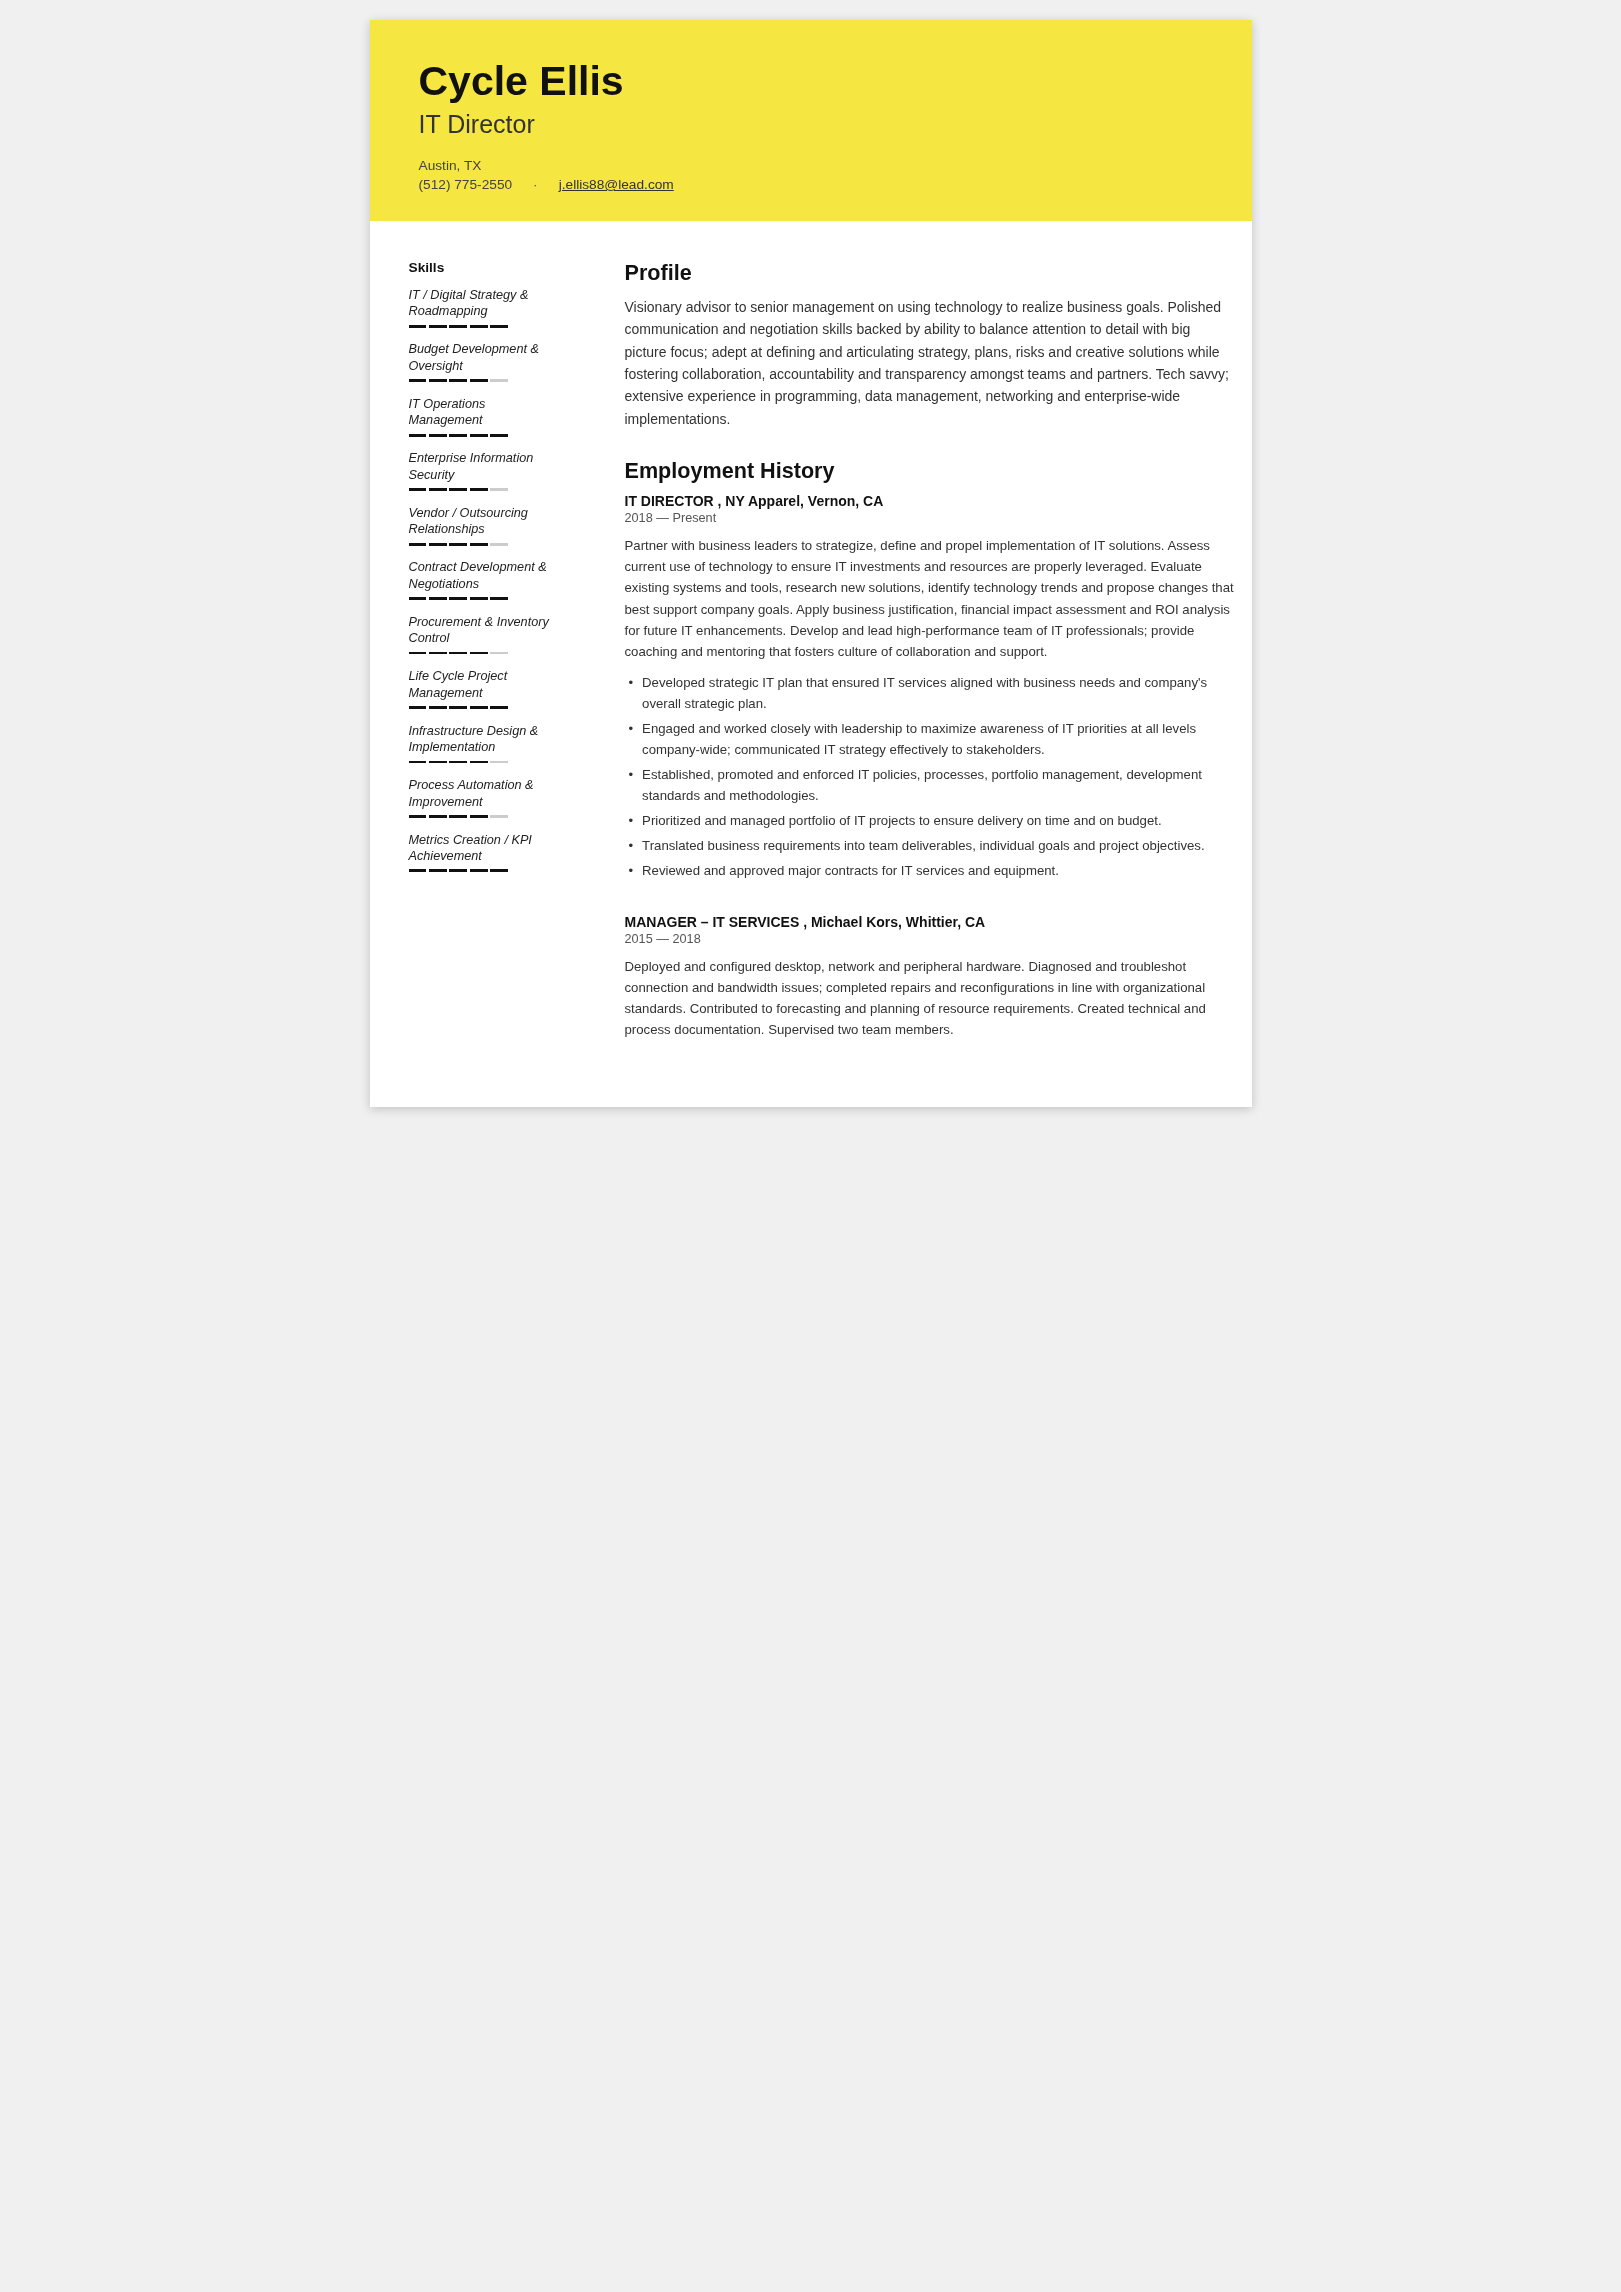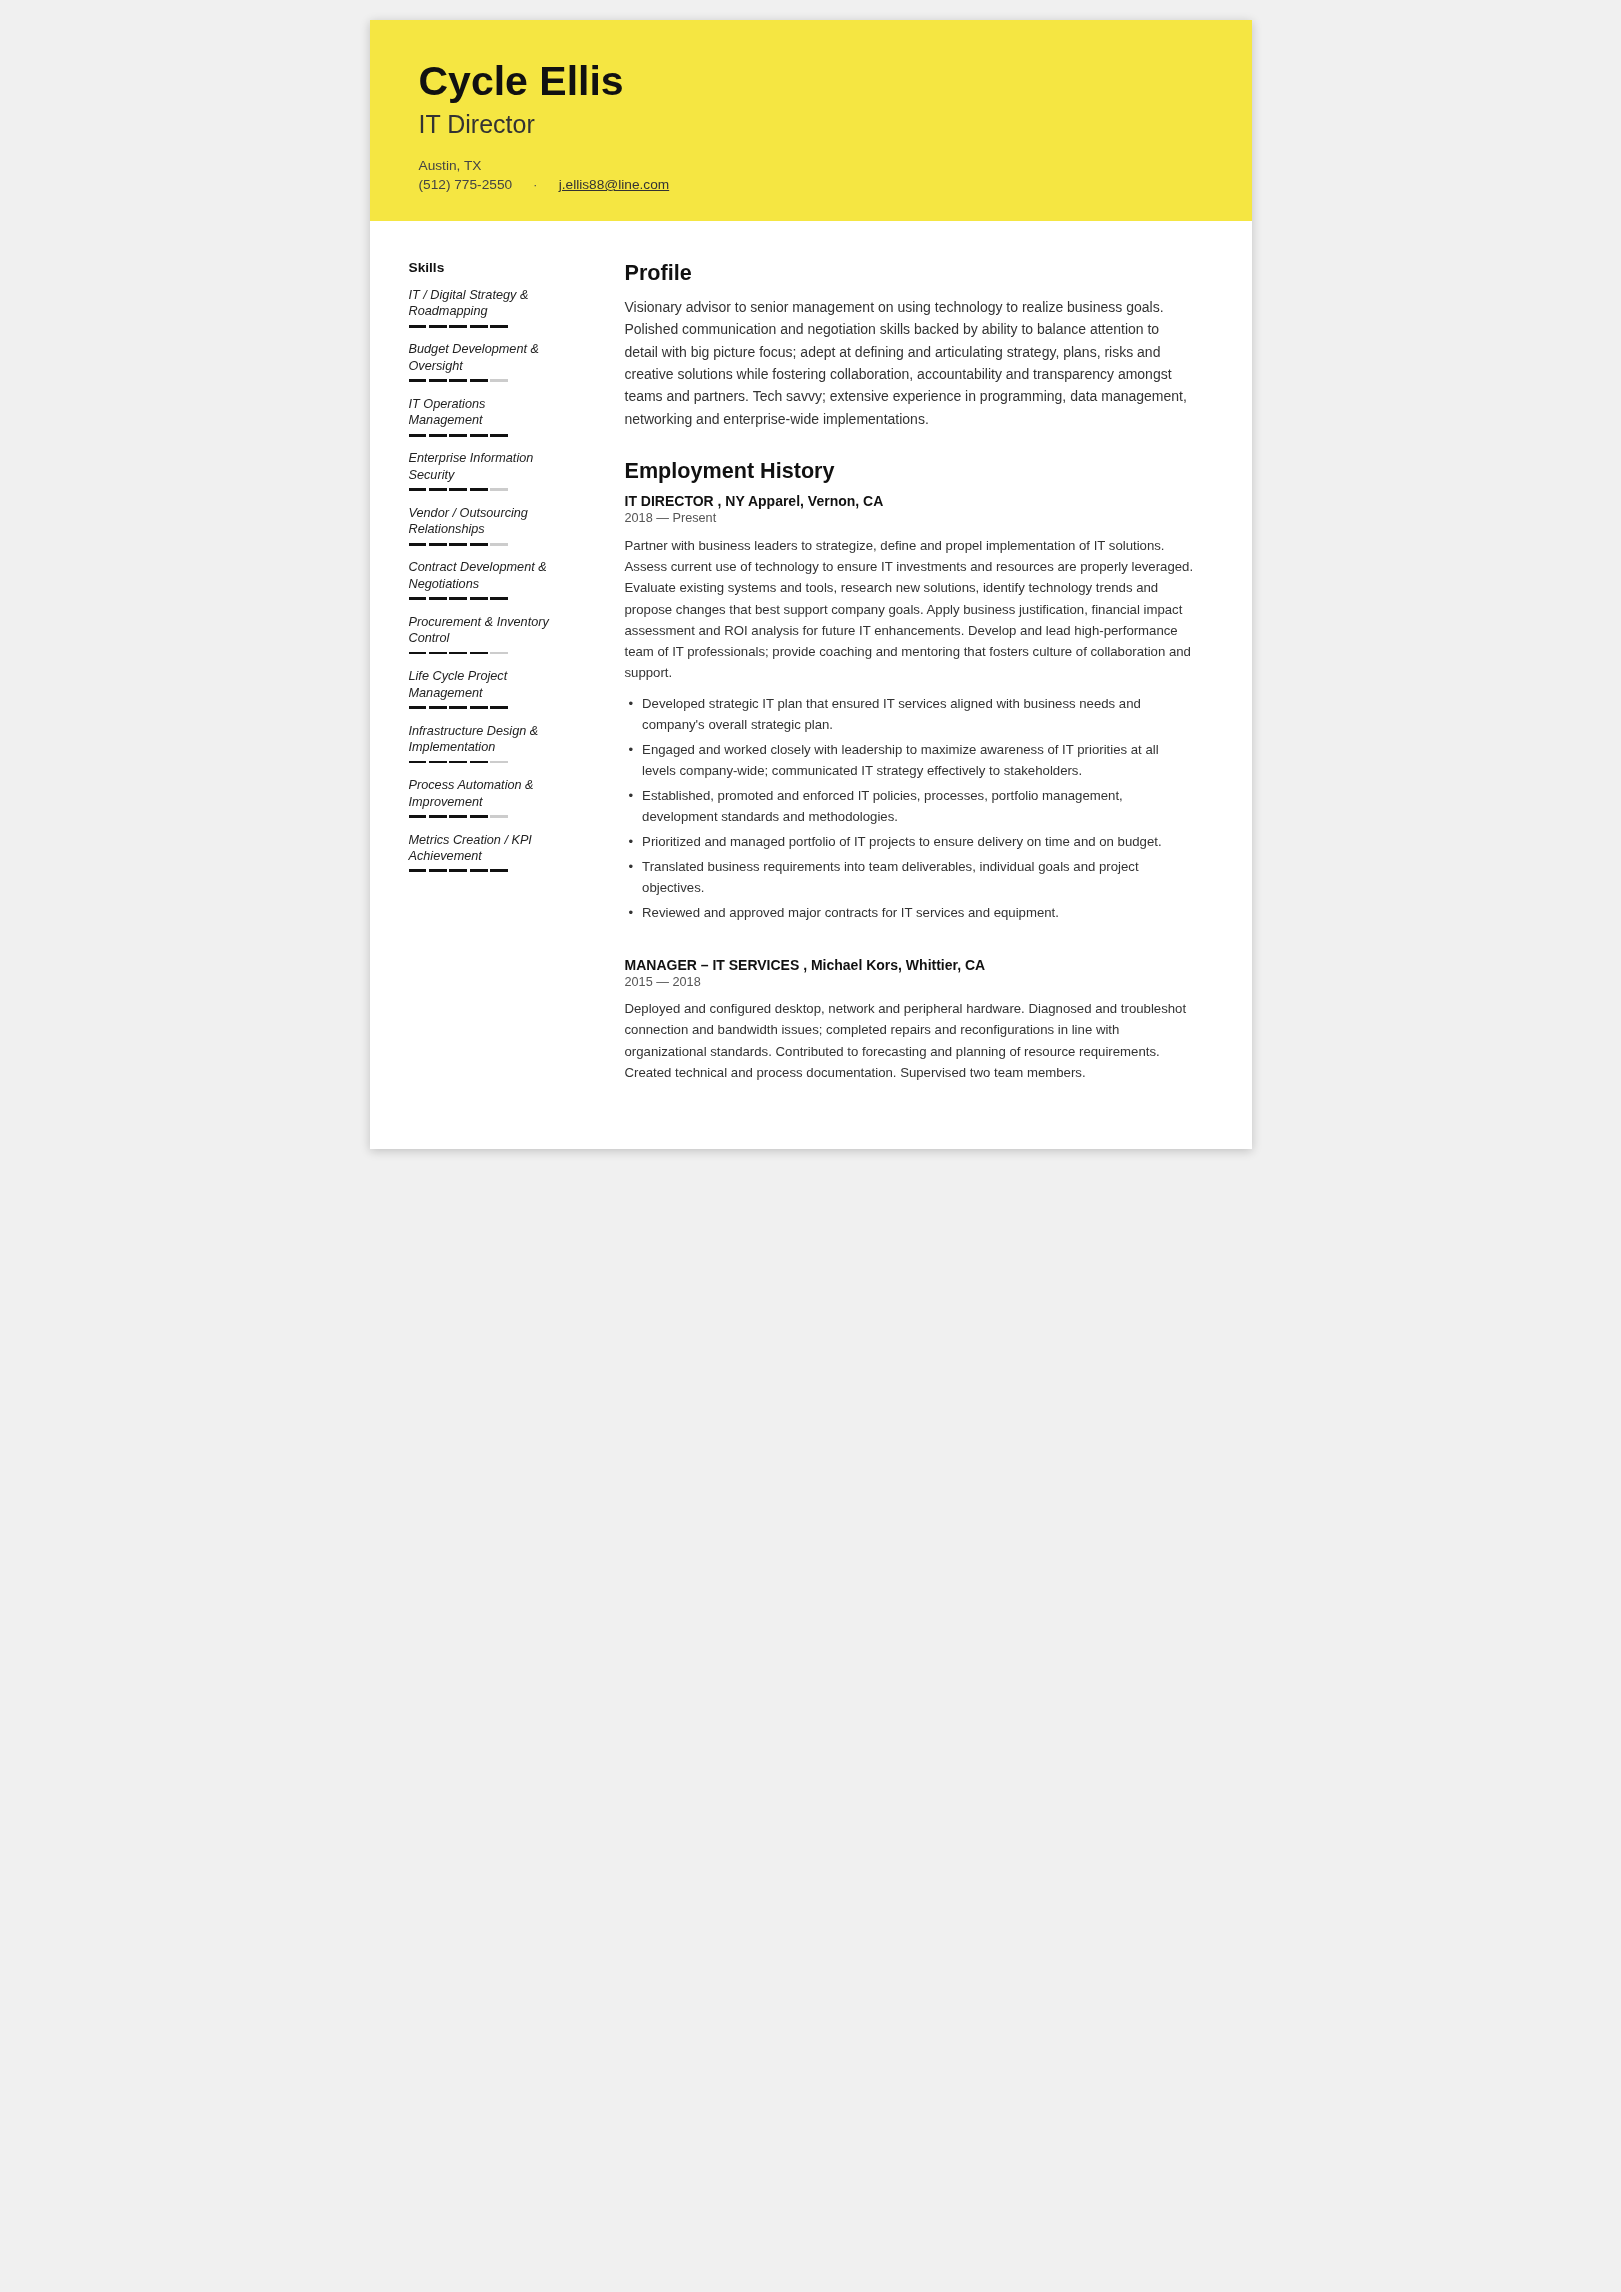--- a/index.html
+++ b/index.html
@@ -91,21 +91,21 @@
       width: 17.6px;
       background: #111;
     }
     .skill-bar-segment.empty {
       background: #ccc;
     }
 
     
     .main {
       flex: 1;
-      padding: 0 58px 0 39px;
+      padding: 0 16px 0 39px;
     }
 
     .section {
       margin-bottom: 27.4px;
     }
     .section-title {
       font-size: 21.6px;
       font-weight: 900;
       color: #111;
       margin-bottom: 9.8px;
@@ -160,21 +160,21 @@
 <div class="resume">
 
   <div class="header">
     <div class="header-name">Cycle Ellis</div>
     <div class="header-title">IT Director</div>
     <div class="header-contact">
       <div class="location">Austin, TX</div>
       <div class="contact-line">
         <span>(512) 775-2550</span>
         <span class="dot">·</span>
-        <a href="#">j.ellis88@line.com</a>
+        <a href="#">j.ellis88@lead.com</a>
       </div>
     </div>
   </div>
 
   <div class="body">
 
     <div class="sidebar">
       <div class="sidebar-section-title">Skills</div>
       <div id="skills-container">
           <div class="skill-item">

